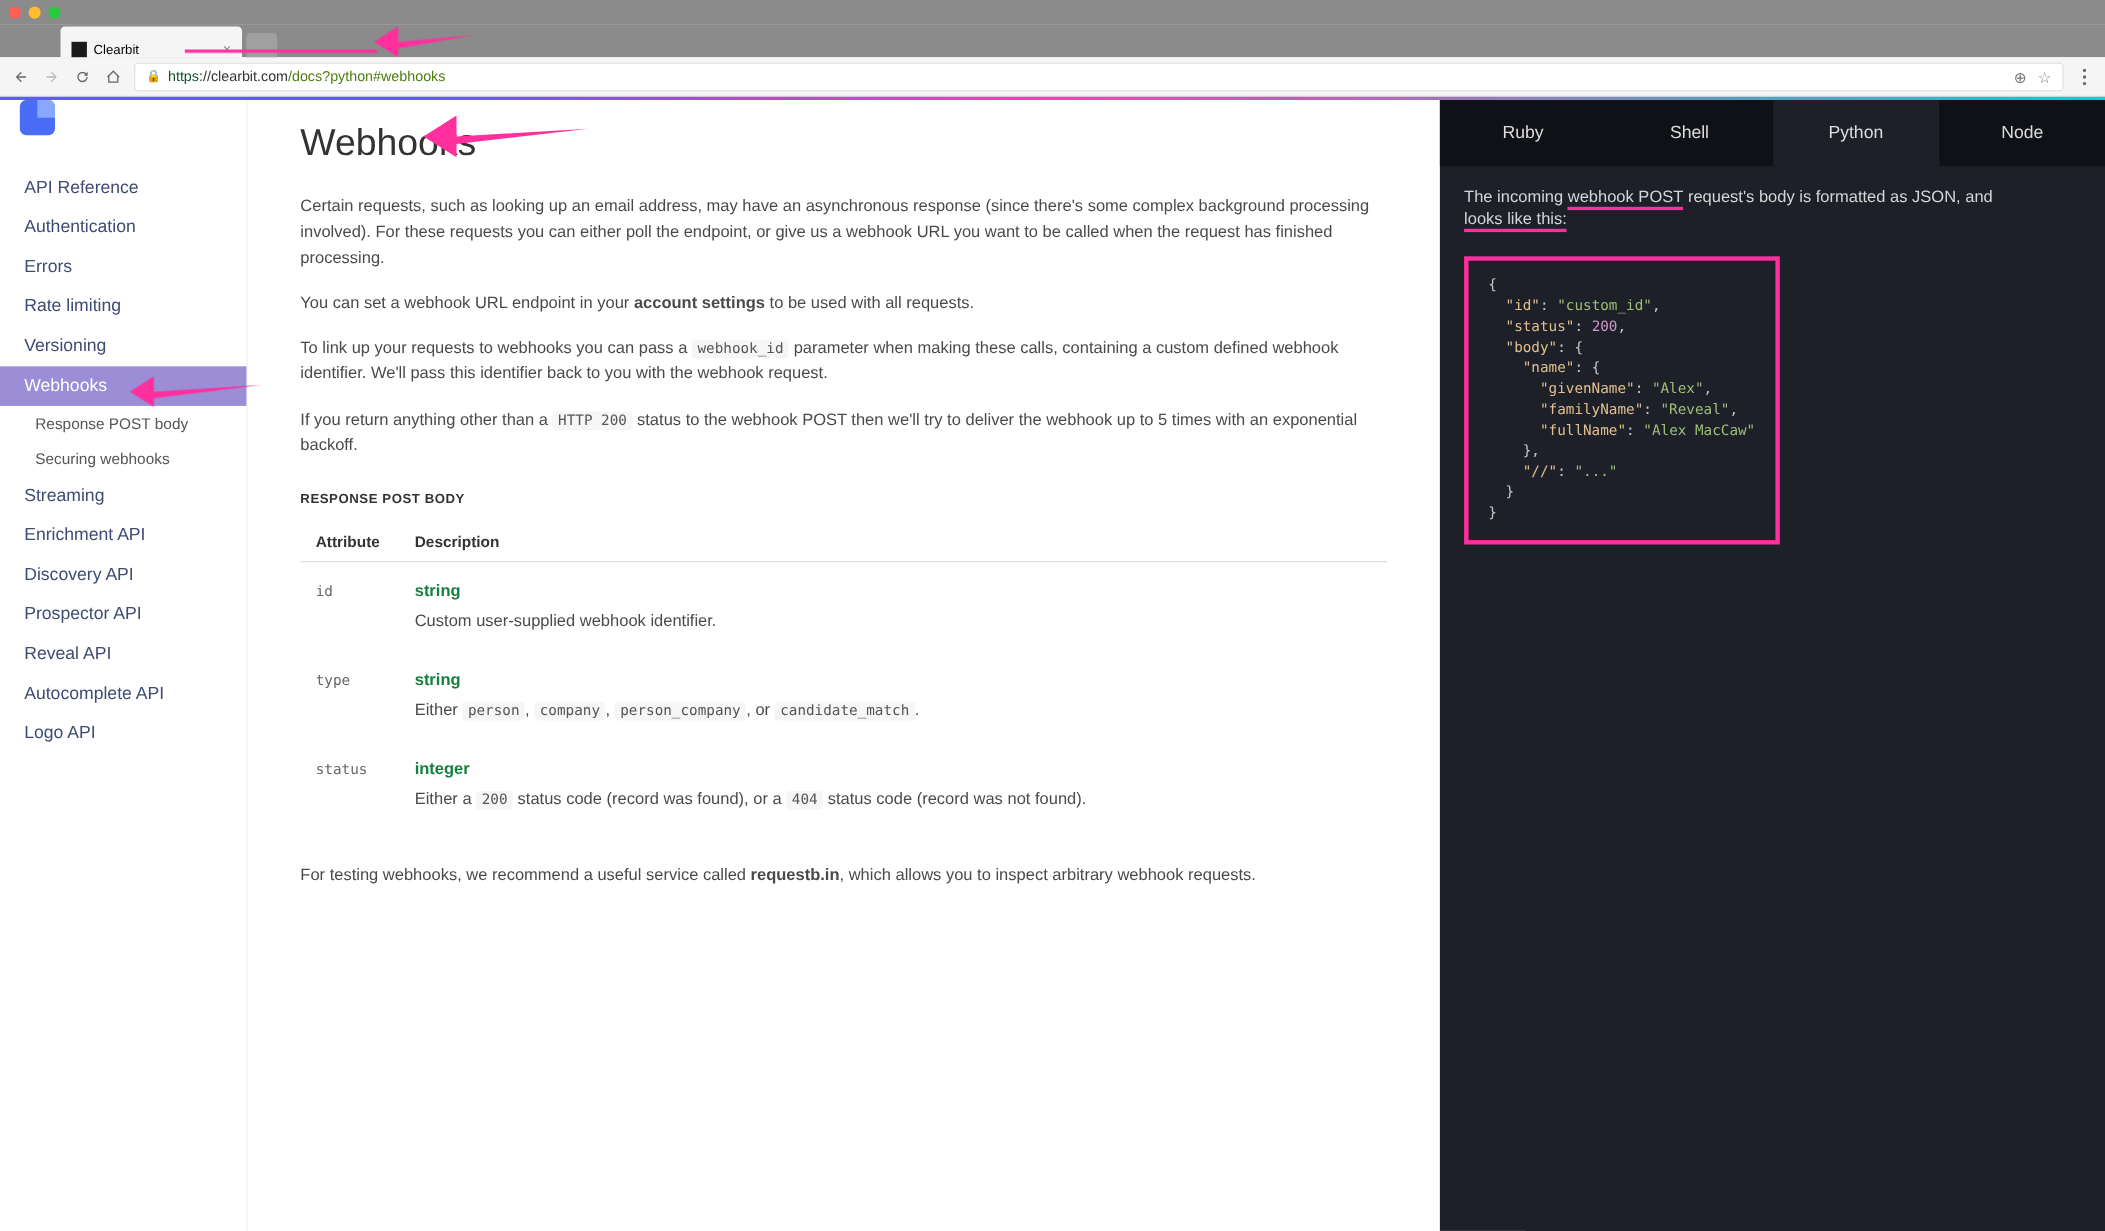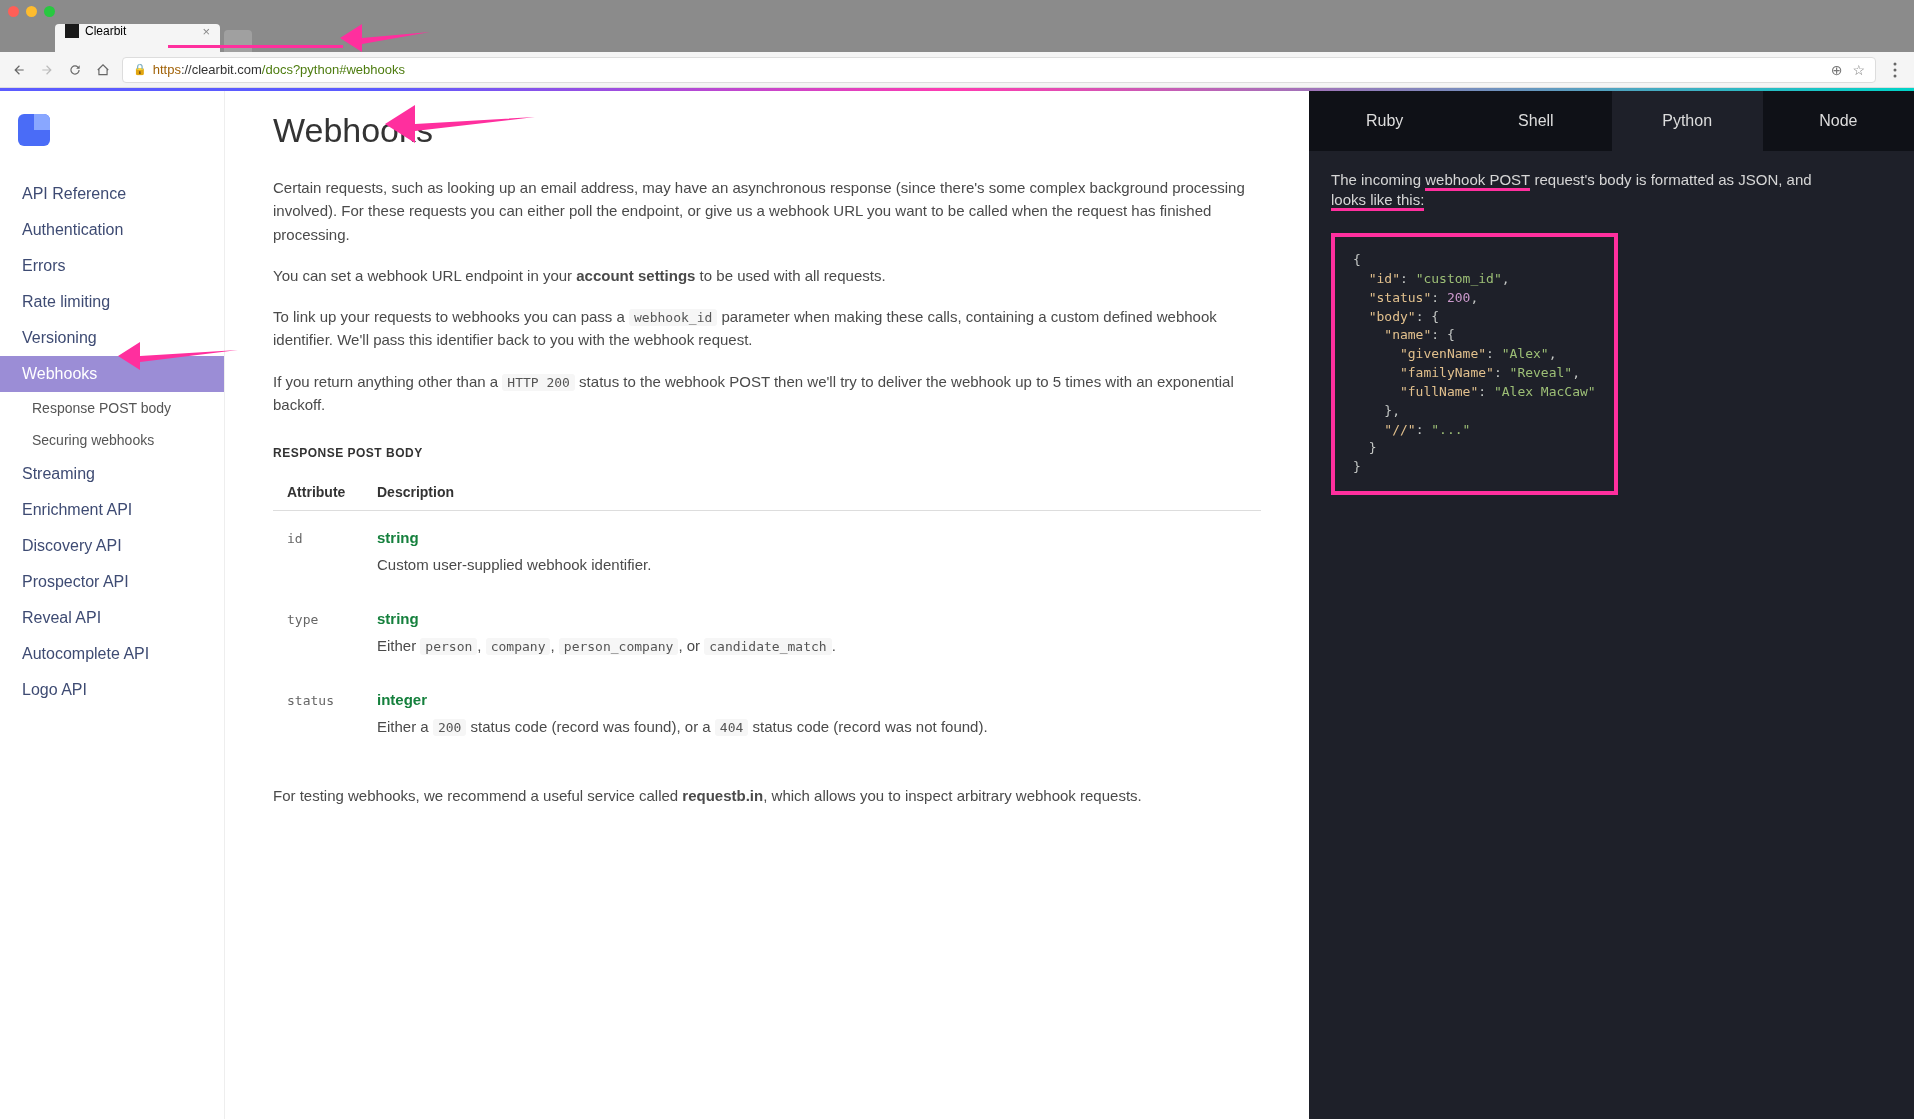--- a/index.html
+++ b/index.html
@@ -6,40 +6,40 @@
     body { font-family: -apple-system, BlinkMacSystemFont, "Segoe UI", Helvetica, Arial, sans-serif; background: #f0f0f0; }
     
     .browser-chrome { background: #e0e0e0; }
     .window-controls { height: 22px; background: #8b8b8b; display: flex; align-items: center; padding-left: 8px; gap: 7px; }
     .wc-dot { width: 11px; height: 11px; border-radius: 50%; }
     .wc-red { background: #ff5f57; }
     .wc-yellow { background: #febc2e; }
     .wc-green { background: #28c840; }
     
     .tab-bar { background: #8b8b8b; height: 30px; display: flex; align-items: flex-end; padding-left: 55px; }
-    .tab { background: #f5f5f5; height: 28px; width: 165px; border-radius: 4px 4px 0 0; display: flex; align-items: flex-start; padding: 0 10px; font-size: 12px; gap: 6px; position: relative; }
+    .tab { background: #f5f5f5; height: 28px; width: 165px; border-radius: 4px 4px 0 0; display: flex; align-items: flex-end; padding: 0 10px; font-size: 12px; gap: 6px; position: relative; }
     .tab-favicon { width: 14px; height: 14px; background: #1a1a1a; }
     .tab-close { margin-left: auto; color: #888; font-size: 13px; }
     .tab-ghost { width: 28px; height: 22px; background: #a0a0a0; border-radius: 4px 4px 0 0; margin-left: 4px; }
     
     .url-bar { height: 36px; background: #f5f5f5; display: flex; align-items: center; padding: 0 10px; gap: 10px; border-bottom: 1px solid #ddd; }
     .nav-btn { width: 18px; height: 18px; display: flex; align-items: center; justify-content: center; color: #666; }
     .nav-btn.disabled { color: #bbb; }
     .url-field { flex: 1; background: #fff; border: 1px solid #ddd; border-radius: 4px; height: 26px; display: flex; align-items: center; padding: 0 10px; font-size: 13px; gap: 6px; }
     .lock-icon { color: #5a9e5e; font-size: 11px; }
     .url-text { color: #333; }
     .url-domain { color: #333; }
     .url-path { color: #4d7c0f; }
     .url-right-icons { display: flex; gap: 10px; color: #777; font-size: 14px; align-items: center; }
     
     .rainbow-strip { height: 3px; background: linear-gradient(90deg, #5b5bff 0%, #5b5bff 20%, #ff3bb0 50%, #00d4c8 100%); }
     
     .app { display: flex; height: calc(100vh - 91px); background: #fff; }
     
-    .sidebar { width: 225px; background: #fff; padding: 23px 0; border-right: 1px solid #eee; flex-shrink: 0; }
+    .sidebar { width: 225px; background: #fff; padding: 0 0; border-right: 1px solid #eee; flex-shrink: 0; }
     .logo { width: 32px; height: 32px; background: #4a6cf7; border-radius: 6px; position: relative; margin: 0 0 30px 18px; }
     .logo::after { content: ""; position: absolute; right: 0; top: 0; width: 50%; height: 50%; background: #89a7ff; border-radius: 0 6px 0 0; }
     .nav-item { padding: 9px 22px; font-size: 16px; color: #3e4b73; cursor: pointer; }
     .nav-item.active { background: #9b8dd6; color: #fff; }
     .nav-subitem { padding: 8px 22px 8px 32px; font-size: 14px; color: #555; cursor: pointer; }
     
     .content { flex: 1; padding: 20px 48px; overflow-y: auto; min-width: 0; }
     .page-title { font-size: 34px; font-weight: 400; color: #333; margin-bottom: 26px; position: relative; }
     .content p { font-size: 15px; color: #4a4a4a; line-height: 1.55; margin-bottom: 18px; }
     .content p strong { font-weight: 600; }
@@ -102,21 +102,21 @@
           <path fill="currentColor" d="M17.65 6.35A7.96 7.96 0 0012 4a8 8 0 108 8h-2a6 6 0 11-1.76-4.24L14 10h6V4l-2.35 2.35z"></path>
         </svg>
     </div>
     <div class="nav-btn">
       <svg width="14" height="14" viewBox="0 0 24 24">
           <path fill="none" stroke="currentColor" stroke-width="2" d="M3 12l9-9 9 9M5 10v10h14V10"></path>
         </svg>
     </div>
     <div class="url-field">
       <span class="lock-icon">🔒</span>
-      <span class="url-text"><span style="color:#a16207">https</span>://<span class="url-domain">clearbit.com</span><span class="url-path">/docs?python#webhooks</span></span>
+      <span class="url-text"><span style="color:#14532d">https</span>://<span class="url-domain">clearbit.com</span><span class="url-path">/docs?python#webhooks</span></span>
       <div style="flex:1"></div>
       <div class="url-right-icons">
         <span>⊕</span>
         <span>☆</span>
       </div>
     </div>
     <div class="nav-btn">
       <svg width="4" height="16" viewBox="0 0 4 16">
           <circle cx="2" cy="2" r="1.5" fill="currentColor"></circle>
           <circle cx="2" cy="8" r="1.5" fill="currentColor"></circle>

